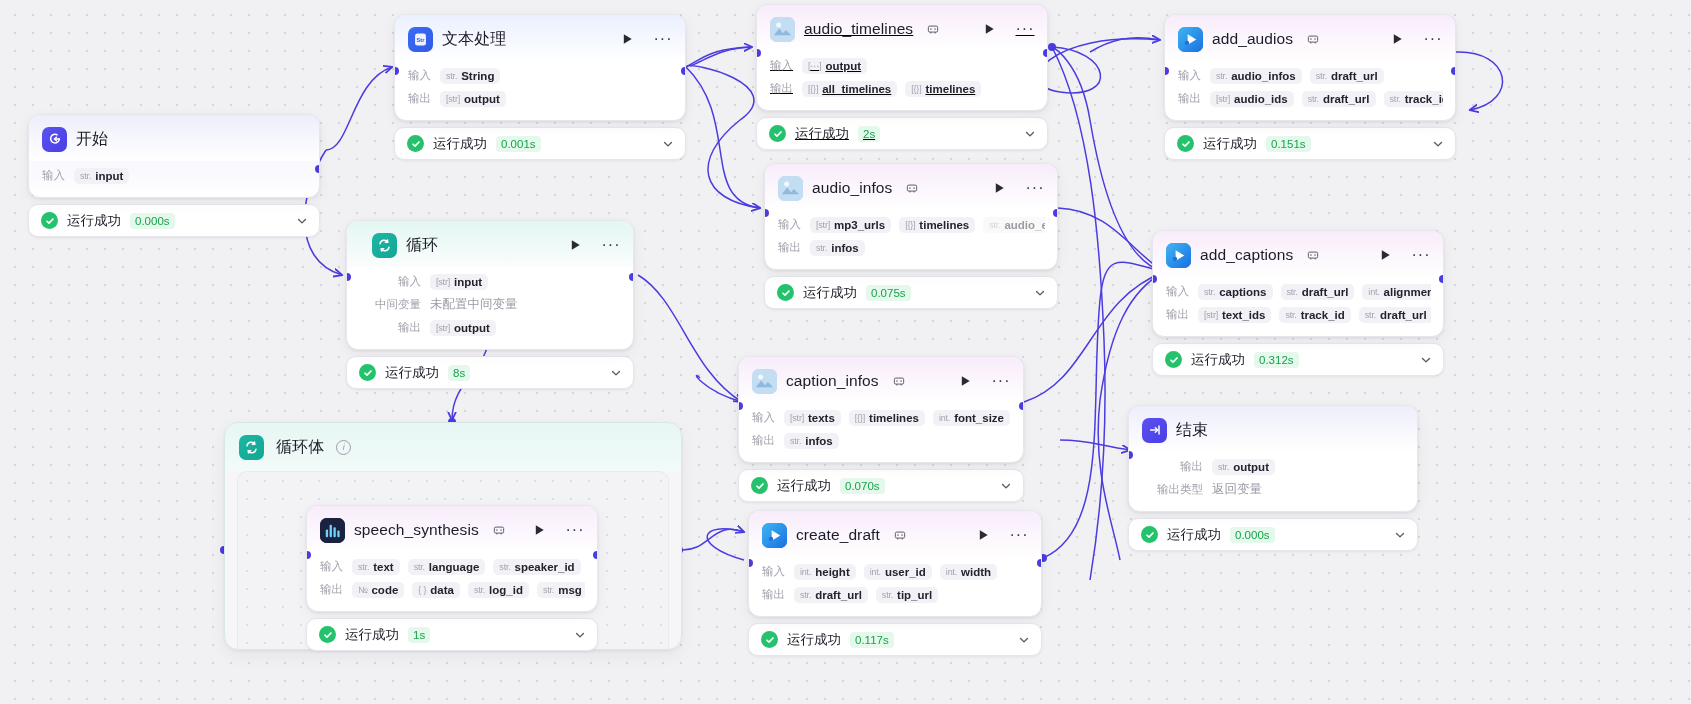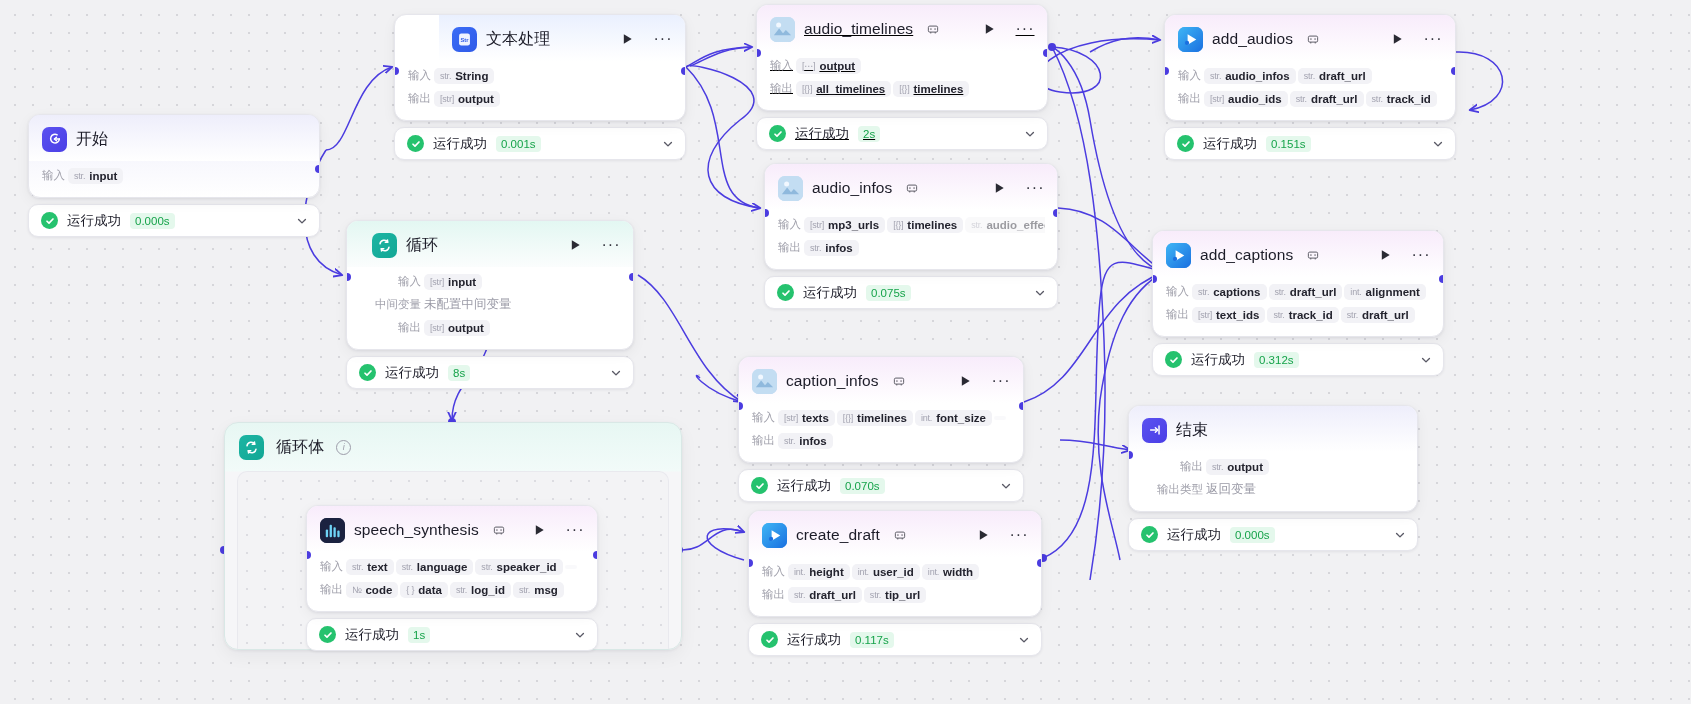--- a/index.html
+++ b/index.html
@@ -88,21 +88,21 @@
     height: 16px;
     flex: 0 0 auto;
   }
   .btn-more { margin-left: 11px; margin-right: 2px; font-size: 16px; letter-spacing: 1px; color:#35353f;}
   .node-body {
     padding: 2px 12px 11px 13px;
   }
   .io-row {
     display: flex;
     align-items: center;
-    gap: 2px;
+    gap: 8px;
     margin-top: 2px;
     height: 21px;
     white-space: nowrap;
     overflow: hidden;
   }
   .io-label {
     font-size: 11.5px;
     color: #a0a0ab;
     flex: 0 0 auto;
     margin-right: 1px;
@@ -190,21 +190,21 @@
     border-bottom: none;
   }
   .info-i {
     width: 13px; height: 13px; border-radius: 50%;
     border: 1px solid #9d9daa;
     color: #9d9daa; font-size: 9px; line-height: 13px;
     text-align: center; font-style: italic;
     display: inline-block;
   }
   
-  .head-blue  { background: linear-gradient(180deg,#eaf0fe 0%, #ffffff 100%); margin-left: 44px; }
+  .head-blue  { background: linear-gradient(180deg,#eaf0fe 0%, #ffffff 100%); }
   .head-pink  { background: linear-gradient(180deg,#f8ecfb 0%, #ffffff 100%); }
   .head-teal  { background: linear-gradient(180deg,#e3f7f2 0%, #fbfdfd 100%); padding-left: 25px; }
   .head-plain { background: linear-gradient(180deg,#eeeefb 0%, #ffffff 100%); }
   .ic-blue   { background: linear-gradient(135deg,#3b6df6,#2f5ae8); }
   .ic-indigo { background: linear-gradient(135deg,#5b52f0,#4a3ee6); }
   .ic-teal   { background: linear-gradient(135deg,#1cb5a3,#12a795); }
   .ic-cyan   { background: linear-gradient(135deg,#35a8f0,#1c7fe0); }
   .ic-img    { background: linear-gradient(135deg,#cfe4f6,#a8c9ea); }
   .ic-dark   { background: linear-gradient(135deg,#1d2340,#2b3358); }
 </style>

